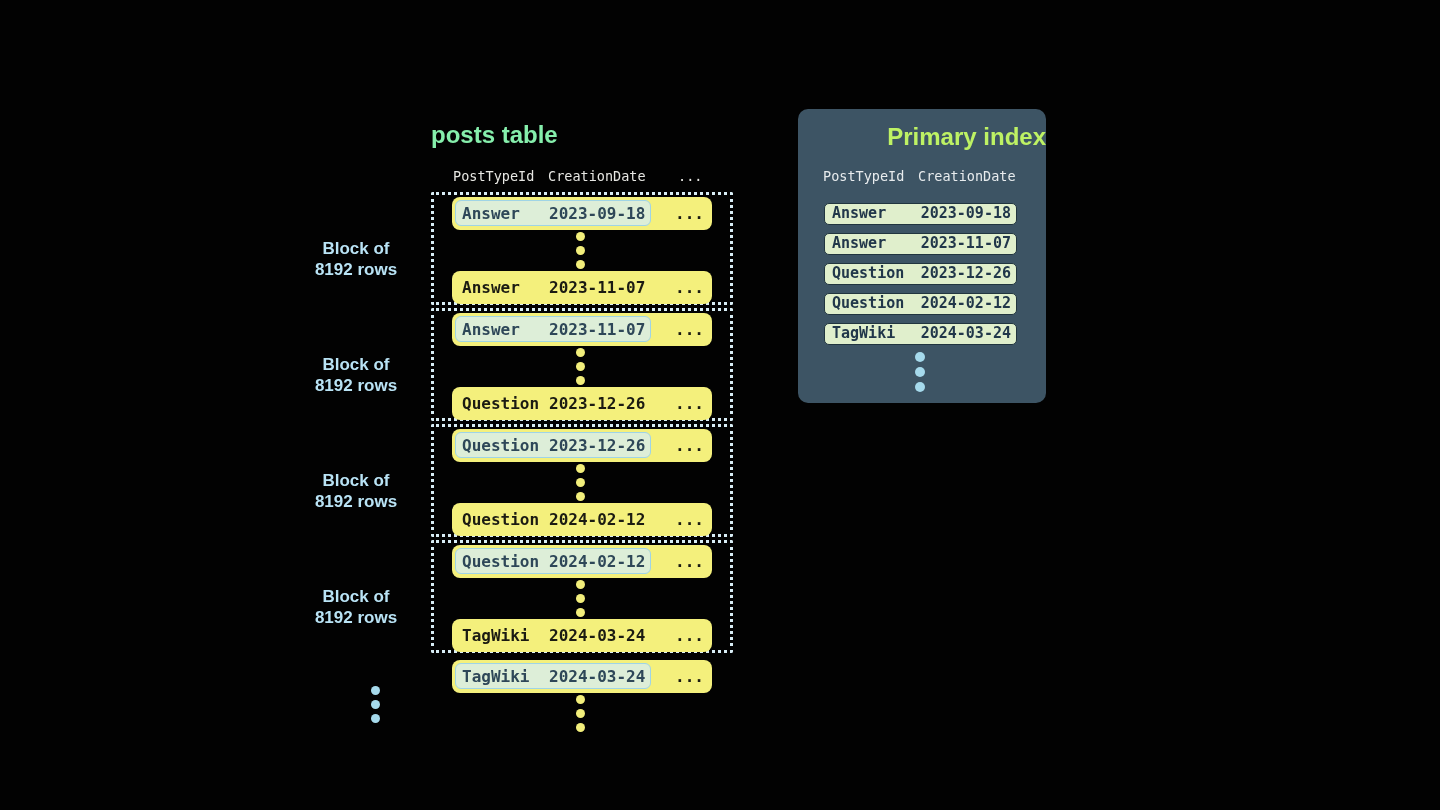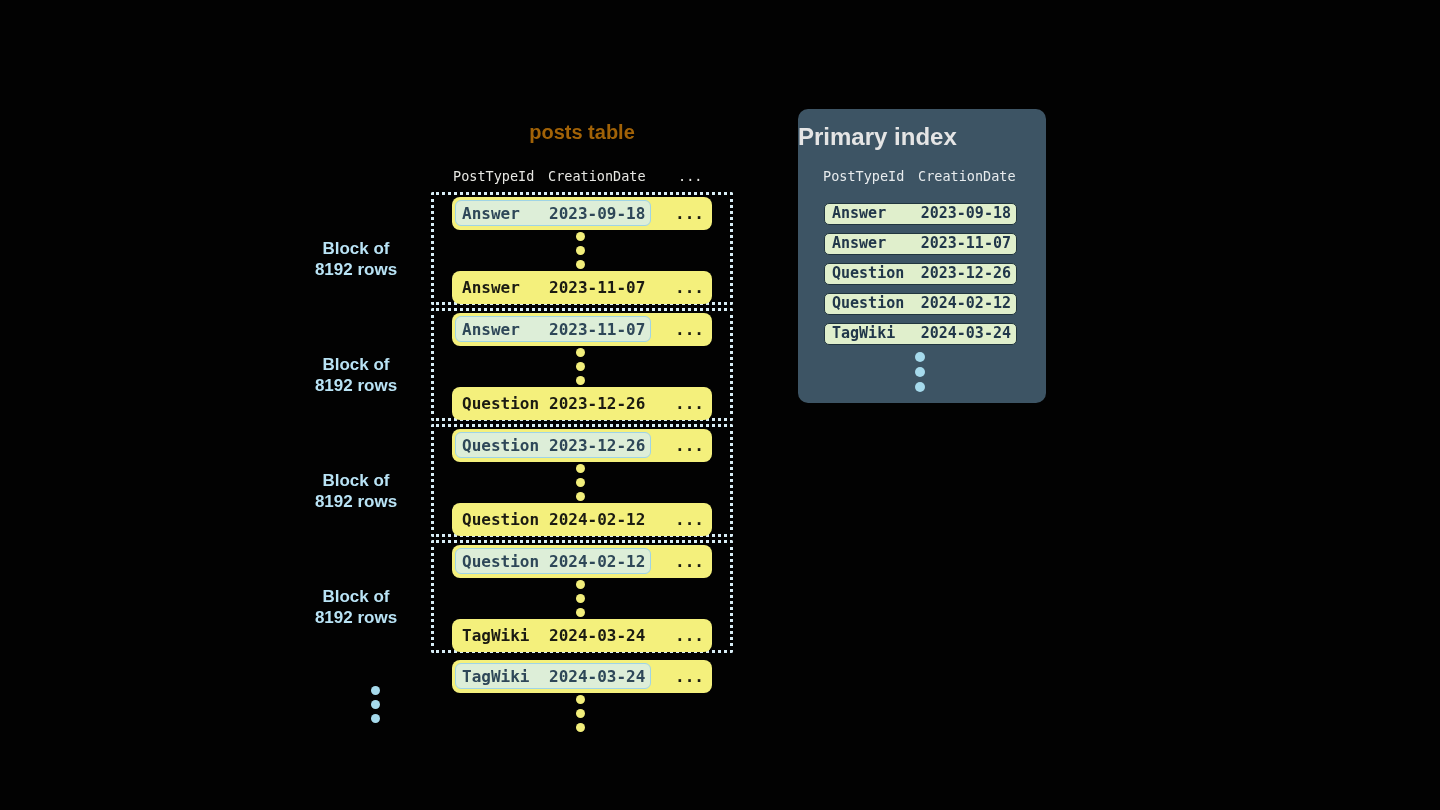--- a/index.html
+++ b/index.html
@@ -3,22 +3,22 @@
 <meta charset="utf-8">
 <style>
   html,body { margin:0; padding:0; background:#000; }
   .stage {
     position:relative; width:1440px; height:810px; background:#020202;
     overflow:hidden; font-family:"Liberation Sans", sans-serif;
   }
 
   
   .pt-title {
-    position:absolute; left:431px; top:121px; width:302px; text-align:center;
-    font-size:20px; font-weight:600; color:#a16207;
+    position:absolute; left:431px; top:121px; width:302px; 
+    font-size:24px; font-weight:600; color:#86efac;
   }
   .col-head {
     position:absolute; top:167px; height:18px; line-height:18px;
     font-family:"DejaVu Sans Mono", monospace; font-size:13.5px; color:#e7e7e3;
   }
   .block {
     position:absolute; left:431px; width:302px; height:113px;
     border:3px dotted #d8edf5; border-radius:2px; box-sizing:border-box;
   }
   .blk-label {
@@ -50,22 +50,22 @@
   .vdots.yellow .dot { background:#f2ee7b; }
   .vdots.blue .dot { background:#a6daec; }
   .vdots.big .dot { width:10px; height:10px; }
 
   
   .panel {
     position:absolute; left:798px; top:109px; width:248px; height:294px;
     background:#3d5464; border-radius:10px;
   }
   .pi-title {
-    position:absolute; left:0; top:14px; width:100%; text-align:left;
-    font-size:24px; font-weight:600; color:#e5e5e5;
+    position:absolute; left:0; top:14px; width:100%; text-align:right;
+    font-size:24px; font-weight:600; color:#bef264;
   }
   .pi-head {
     position:absolute; top:58px; height:18px; line-height:18px;
     font-family:"DejaVu Sans Mono", monospace; font-size:13.5px; color:#e8ecee;
   }
   .irow {
     position:absolute; left:26px; width:193px; height:22px; box-sizing:border-box;
     background:#e0efcc; border:1.5px solid #21353f; border-radius:5px;
   }
   .irow .cell {

